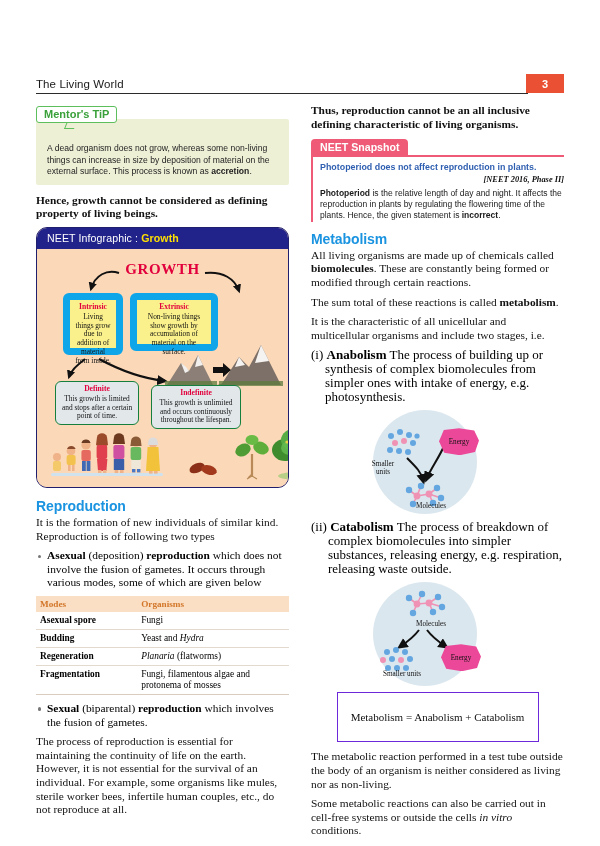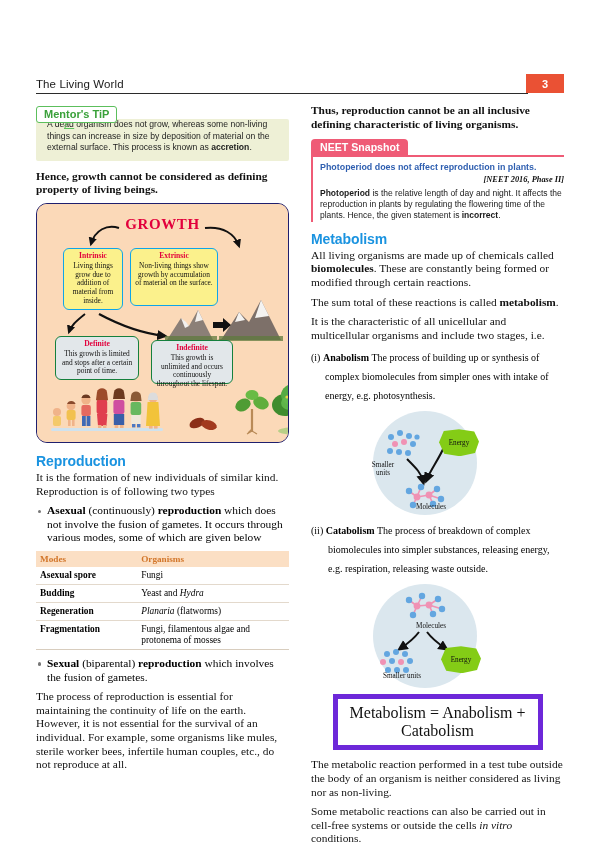--- a/index.html
+++ b/index.html
@@ -32,21 +32,21 @@
 
   
   .mentor-wrap{position:relative;margin-bottom:9px;}
   .mentor-tag{
     display:inline-block;position:relative;z-index:3;
     font-family:"Liberation Sans",sans-serif;font-size:11px;font-weight:bold;color:#3aa13a;
     padding:1px 7px 2px 7px;border:1.4px solid #5cbf5c;border-radius:3px;background:#fff;
   }
   .mentor-box{
     margin-top:-4px;background:#eef0d6;border-radius:2px;
-    padding:0 9px 7px 11px;
+    padding:24px 9px 7px 11px;
     font-family:"Liberation Sans",sans-serif;font-size:8.6px;line-height:11.6px;color:#1d1d1d;
   }
   .mentor-box b{font-weight:bold;}
   .tail{position:absolute;left:30px;top:15px;width:9px;height:9px;border-left:1.3px solid #5cbf5c;border-bottom:1.3px solid #5cbf5c;transform:skewX(-22deg);z-index:2;}
 
   
   .info-card{
     position:relative;border:1.6px solid #1f1f6e;border-radius:11px;overflow:hidden;
     background:#fbd9b8;margin:6px 0 10px 0;
   }
@@ -59,45 +59,45 @@
   .growth-word{
     position:absolute;left:0;right:0;top:12px;text-align:center;
     color:#e2003c;font-size:15px;font-weight:bold;letter-spacing:.6px;
     font-family:"Liberation Serif",serif;
   }
   .ibox{
     position:absolute;border-radius:6px;padding:3px 4px;box-sizing:border-box;
     font-size:7.4px;line-height:8.8px;text-align:center;color:#111;
   }
   .ibox .ttl{display:block;color:#e2003c;font-weight:bold;font-size:7.6px;margin-bottom:1px;}
-  .yel{background:#fbf18c;border:1px solid #0ea5e9;}
+  .yel{background:#fbf18c;border:7px solid #0ea5e9;}
   .gry{background:#e2e7ea;border:1px solid #15803d;}
   .bx-intr{left:26px;top:44px;width:60px;height:62px;}
   .bx-extr{left:93px;top:44px;width:88px;height:58px;}
   .bx-def{left:18px;top:132px;width:84px;height:44px;}
-  .bx-indef{left:114px;top:136px;width:82px;height:44px;}
+  .bx-indef{left:114px;top:136px;width:90px;height:44px;}
   .ill-strip{
     position:absolute;left:8px;right:8px;bottom:6px;height:54px;
   }
   .gnd{position:absolute;left:6px;bottom:5px;width:112px;height:3px;background:#cfe2ee;border-radius:2px;}
   .mtn{position:absolute;}
   
   table.modes{border-collapse:collapse;width:100%;margin:5px 0 7px 0;font-size:9.4px;}
   table.modes th{
     background:#fbdfc4;color:#d2762a;font-weight:bold;text-align:left;
     padding:3px 4px;font-size:9.2px;font-family:"Liberation Serif",serif;
   }
   table.modes td{padding:3px 4px;border-bottom:.7px solid #e3d9cc;line-height:11px;vertical-align:top;}
   table.modes td.m{font-weight:bold;width:40%;}
   table.modes tr:last-child td{border-bottom:.9px solid #d8cdbe;}
   ul.bl{margin:0 0 6px 0;padding-left:11px;list-style:none;}
   ul.bl li{position:relative;font-size:11.4px;line-height:13.6px;margin-bottom:4px;}
   ul.bl li:before{content:"";position:absolute;left:-9px;top:5.5px;width:3.2px;height:3.2px;background:#777;border-radius:50%;}
   ol.rn{margin:0 0 6px 0;padding-left:22px;}
-  ol.rn li{font-size:10px;line-height:19px;margin-bottom:4px;}
+  ol.rn li{font-size:13px;line-height:14px;margin-bottom:4px;}
 
   
   .snap{margin:3px 0 9px 0;position:relative;}
   .snap-tag{
     display:inline-block;background:#ef5b76;color:#fff;border-radius:4px 4px 0 0;
     font-family:"Liberation Sans",sans-serif;font-size:10.6px;font-weight:bold;
     padding:2px 9px 3px 9px;
   }
   .snap-rule{height:1.4px;background:#ef5b76;margin-top:-1px;}
   .snap-body{border-left:2.2px solid #ef5b76;padding:4px 0 0 7px;}
@@ -113,28 +113,28 @@
   .snap-a b{font-weight:bold;text-align:center;}
 
   h3.sec{
     font-family:"Liberation Sans",sans-serif;color:#1a93e0;font-size:14px;font-weight:bold;
     margin:5px 0 2px 0;letter-spacing:-.1px;
   }
   
   .diag{position:relative;width:253px;height:104px;margin:4px 0 6px 0;}
   .circ{position:absolute;left:62px;top:0;width:104px;height:104px;border-radius:50%;background:#dbe7ee;}
   .energy{
-    position:absolute;width:40px;height:27px;background:#84cc16;
+    position:absolute;width:40px;height:27px;background:#ec4899;
     display:flex;align-items:center;justify-content:center;
     font-size:7.2px;color:#111;
     clip-path:polygon(12% 6%,50% 0%,88% 8%,100% 45%,90% 88%,52% 100%,13% 90%,0% 48%);
   }
   .lbl{position:absolute;font-size:7.2px;color:#111;text-align:center;line-height:8px;}
   .eqbox{
-    border:5px solid #6d28d9;text-align:center;font-size:16px;padding:5px 0;
+    border:1px solid #6d28d9;text-align:center;font-size:11px;padding:18px 0;
     margin:4px auto 8px auto;width:200px;color:#111;
   }
   svg{display:block;overflow:visible;}
 </style>
 </head>
 <body>
 
 <div class="page">
 
   <div class="pg-header">
@@ -150,20 +150,23 @@
       <span class="mentor-tag">Mentor's TiP</span>
       <div class="tail"></div>
       <div class="mentor-box">
         <span>A dead organism does not grow, whereas some non-living things can increase in size by deposition of material on the external surface. This process is known as </span><b>accretion</b><span>.</span>
       </div>
     </div>
 
     <p class="body bold">Hence, growth cannot be considered as defining property of living beings.</p>
 
     <div class="info-card">
+      <div class="info-head">
+        <span>NEET Infographic : </span><span class="hl">Growth</span>
+      </div>
       <div class="info-body">
         <div class="growth-word">GROWTH</div>
 
         <svg style="position:absolute;left:0;top:0;" width="253" height="238">
           <defs>
             <marker id="ah" markerWidth="5" markerHeight="5" refX="3.4" refY="2.2" orient="auto">
               <path d="M0,0 L4.6,2.2 L0,4.4 z" fill="#111"></path>
             </marker>
           </defs>
           <path d="M82,24 C70,20 58,26 54,40" stroke="#111" stroke-width="1.9" fill="none" marker-end="url(#ah)"></path>
@@ -278,21 +281,21 @@
           </svg>
         </div>
       </div>
     </div>
 
     <h3 class="sec">Reproduction</h3>
     <p class="body">It is the formation of new individuals of similar kind. Reproduction is of following two types</p>
 
     <ul class="bl">
       <li>
-        <b>Asexual</b><span> (continuously) </span><b>reproduction</b><span> which does not involve the fusion of gametes. It occurs through various modes, some of which are given below</span>
+        <b>Asexual</b><span> (deposition) </span><b>reproduction</b><span> which does not involve the fusion of gametes. It occurs through various modes, some of which are given below</span>
       </li>
     </ul>
 
     <table class="modes">
       <thead>
         <tr>
           <th>Modes</th>
           <th>Organisms</th>
         </tr>
       </thead>

